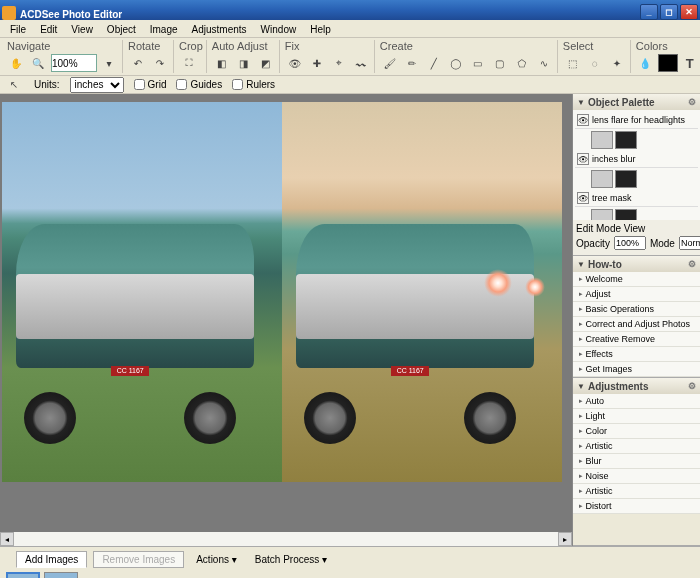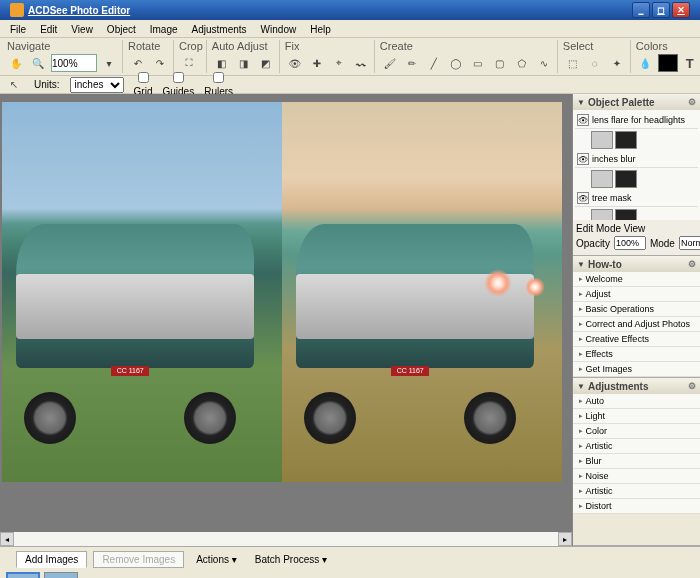--- a/index.html
+++ b/index.html
@@ -1,34 +1,34 @@
 <!DOCTYPE html>
 <html><head>
 <meta charset="utf-8">
 <style>
 * { margin: 0; padding: 0; box-sizing: border-box; font-family: Tahoma, Arial, sans-serif; font-size: 10px; }
 body { background: #ece9d8; width: 700px; height: 578px; overflow: hidden; }
-.titlebar { background: linear-gradient(to bottom, #3a7ac8, #2860b3 50%, #1e4a94); height: 20px; display: flex; align-items: center; padding: 0 10px; color: #fff; text-decoration: underline; }
+.titlebar { background: linear-gradient(to bottom, #3a7ac8, #2860b3 50%, #1e4a94); height: 20px; display: flex; align-items: flex-end; padding: 0 2px; color: #fff; }
 .titlebar .logo { width: 14px; height: 14px; margin-right: 4px; background: #f0a030; border-radius: 2px; }
 .titlebar .title { flex: 1; font-weight: bold; }
 .titlebar .wbtns { display: flex; gap: 2px; }
 .wbtn { width: 18px; height: 16px; background: linear-gradient(to bottom, #5a8cd8, #2860b3); border: 1px solid #1a3f7a; border-radius: 2px; color: #fff; font-weight: bold; display: flex; align-items: center; justify-content: center; font-size: 9px; }
 .wbtn.close { background: linear-gradient(to bottom, #e87060, #c83020); }
 .menubar { background: #ece9d8; height: 18px; display: flex; align-items: flex-end; padding: 0 4px; gap: 2px; border-bottom: 1px solid #c8c4b8; }
 .menubar span { padding: 2px 6px; cursor: default; }
 .toolbar-row { background: #ece9d8; display: flex; align-items: flex-start; border-bottom: 1px solid #c8c4b8; padding: 2px 4px; gap: 2px; min-height: 32px; }
 .tool-group { display: flex; flex-direction: column; padding: 0 3px; border-right: 1px solid #c8c4b8; }
 .tool-group:last-child { border-right: none; }
 .tool-group .label { font-size: 11px; color: #555; margin-bottom: 1px; }
 .tool-group .tools { display: flex; align-items: center; gap: 2px; }
 .tbtn { width: 20px; height: 20px; border: 1px solid transparent; display: flex; align-items: center; justify-content: center; color: #444; }
 .zoom-sel { width: 46px; height: 18px; font-size: 10px; border: 1px solid #7a9; }
 .ruler-bar { background: #ece9d8; height: 18px; display: flex; align-items: center; padding: 0 4px; gap: 10px; border-bottom: 1px solid #c8c4b8; }
 .units-sel { width: 54px; height: 16px; font-size: 10px; }
-.chk { display: flex; align-items: center; gap: 3px; flex-direction: column; }
+.chk { display: flex; align-items: center; gap: 3px; }
 .chk input { width: 11px; height: 11px; }
 .workarea { display: flex; height: 452px; }
 .canvas-area { flex: 1; background: #7a7a7a; position: relative; overflow: hidden; }
 .canvas-img { position: absolute; top: 8px; left: 2px; width: 560px; height: 380px; display: flex; }
 .img-half { width: 50%; height: 100%; position: relative; }
 .img-left { background: linear-gradient(to bottom, #8fb8d8 0%, #a8c8e0 28%, #5a9890 32%, #4a8878 36%, #386860 45%, #6a9050 70%, #5a8040 100%); }
 .img-right { background: linear-gradient(to bottom, #d8c8a8 0%, #e8d0b0 20%, #d8b890 28%, #6aa898 34%, #5a9888 40%, #a89860 65%, #908040 100%); }
 .car { position: absolute; top: 32%; left: 5%; width: 85%; height: 38%; background: linear-gradient(to bottom, #4a8880 0%, #5a9890 30%, #386860 70%, #284848 100%); border-radius: 12% 8% 2% 2% / 35% 25% 5% 5%; }
 .car::before { content: ""; position: absolute; top: 35%; left: 0; width: 100%; height: 45%; background: linear-gradient(to bottom, #d8d8d8, #a8a8a8); border-radius: 4px; }
 .car::after { content: "CC 1167"; position: absolute; bottom: -8px; left: 40%; width: 38px; height: 10px; background: #aa2020; color: #fff; font-size: 7px; text-align: center; line-height: 10px; }
@@ -256,21 +256,21 @@
       <div class="panel-hdr">
         <span class="arrow">▼</span>
         <span class="title">How-to</span>
         <span class="gear">⚙</span>
       </div>
       <div class="panel-body" style="padding:0">
         <div class="list-item">Welcome</div>
         <div class="list-item">Adjust</div>
         <div class="list-item">Basic Operations</div>
         <div class="list-item">Correct and Adjust Photos</div>
-        <div class="list-item">Creative Effects</div>
+        <div class="list-item">Creative Remove</div>
         <div class="list-item">Effects</div>
         <div class="list-item">Get Images</div>
       </div>
     </div>
 
     <div class="panel" style="flex:1">
       <div class="panel-hdr">
         <span class="arrow">▼</span>
         <span class="title">Adjustments</span>
         <span class="gear">⚙</span>

